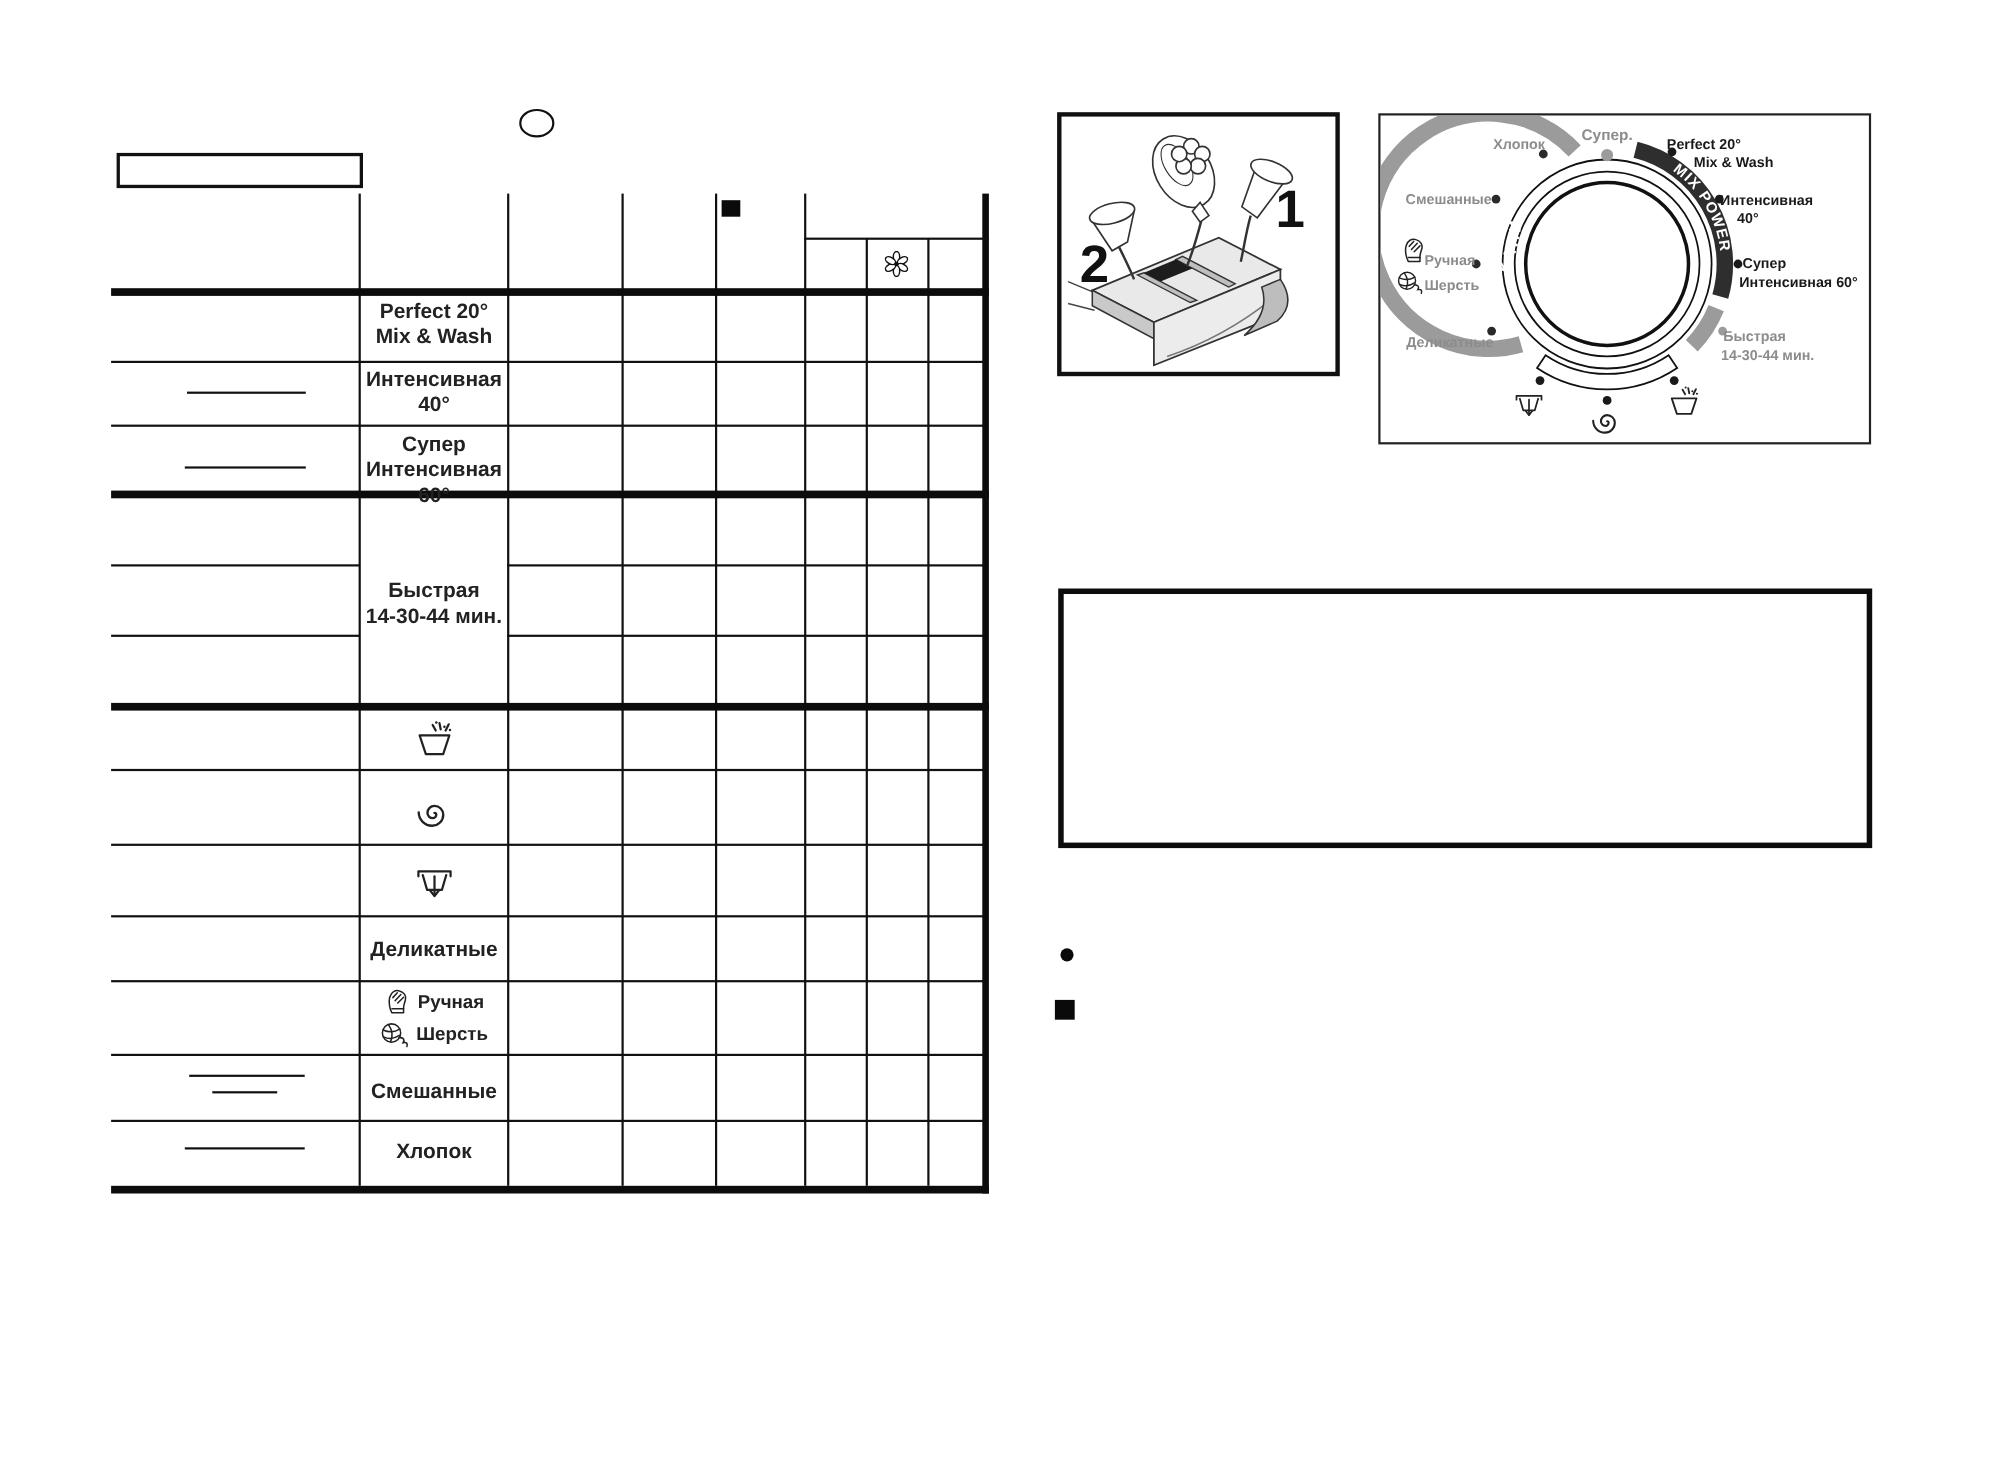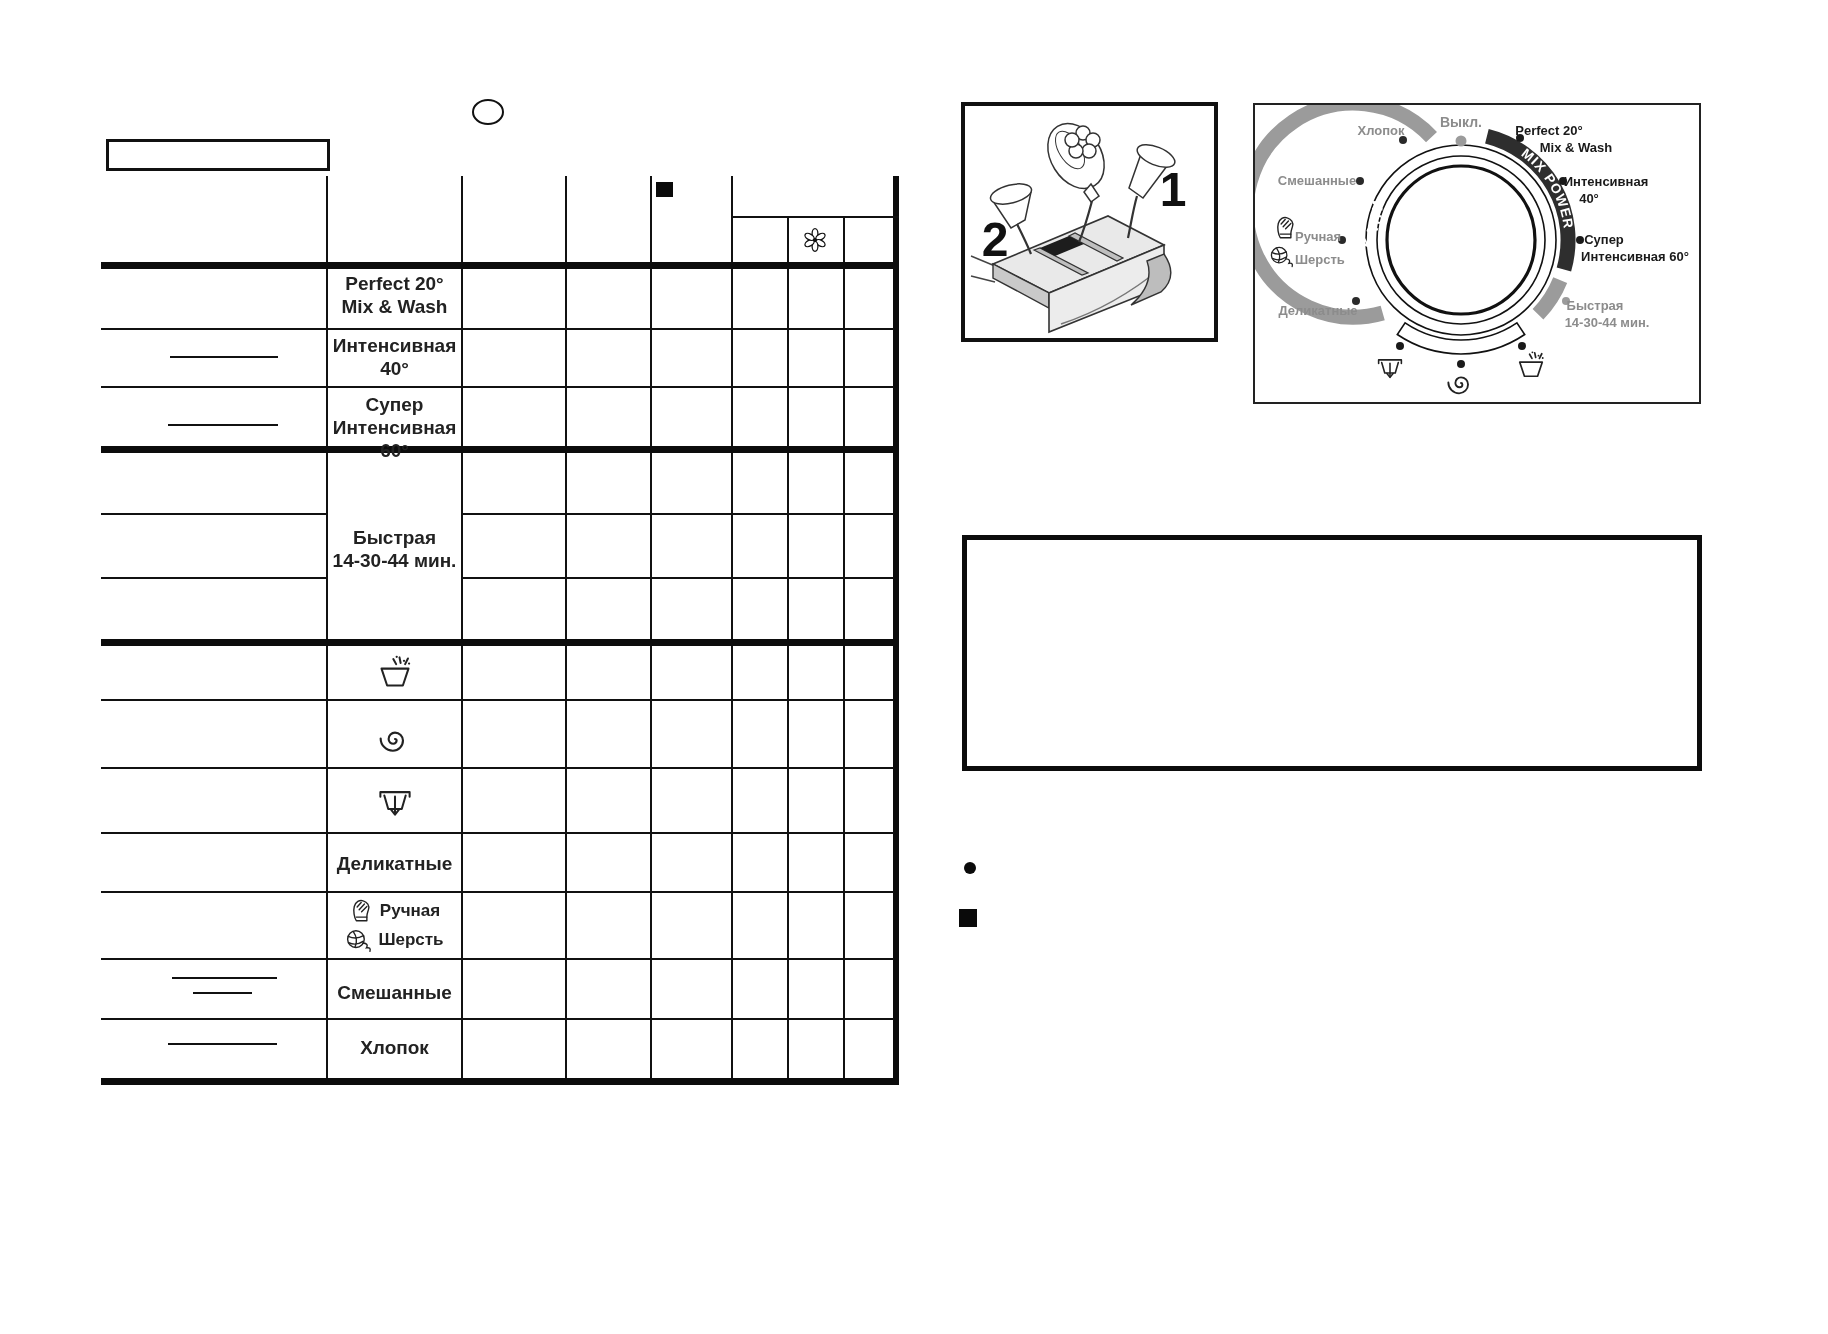--- a/index.html
+++ b/index.html
@@ -260,21 +260,21 @@
       <circle cx="311" cy="196" r="4" fill="#9b9b9b"></circle>
       <circle cx="267" cy="241" r="4" fill="#1a1a1a"></circle>
       <circle cx="206" cy="259" r="4" fill="#1a1a1a"></circle>
       <circle cx="145" cy="241" r="4" fill="#1a1a1a"></circle>
       <circle cx="101" cy="196" r="4" fill="#2a2a2a"></circle>
       <circle cx="87" cy="135" r="4" fill="#2a2a2a"></circle>
       <circle cx="105" cy="76" r="4" fill="#2a2a2a"></circle>
       <circle cx="148" cy="35" r="4" fill="#2a2a2a"></circle>
     </svg>
 
-    <div class="dlabel gray" style="left:206px;top:9px;font-size:14px;">Выкл.</div>
+    <div class="dlabel gray" style="left:206px;top:9px;font-size:14px;">Супер.</div>
     <div class="dlabel gray" style="left:126px;top:18px;">Хлопок</div>
     <div class="dlabel gray" style="left:62px;top:68px;">Смешанные</div>
     <div class="dlabel gray left-al" style="left:40px;top:124px;">Ручная</div>
     <div class="dlabel gray left-al" style="left:40px;top:147px;">Шерсть</div>
     <div class="dlabel gray" style="left:63px;top:198px;">Деликатные</div>
     <div class="dlabel black" style="left:294px;top:18px;">Perfect 20°</div>
     <div class="dlabel black" style="left:321px;top:35px;">Mix &amp; Wash</div>
     <div class="dlabel black" style="left:351px;top:69px;">Интенсивная</div>
     <div class="dlabel black" style="left:334px;top:86px;">40°</div>
     <div class="dlabel black" style="left:349px;top:127px;">Супер</div>

